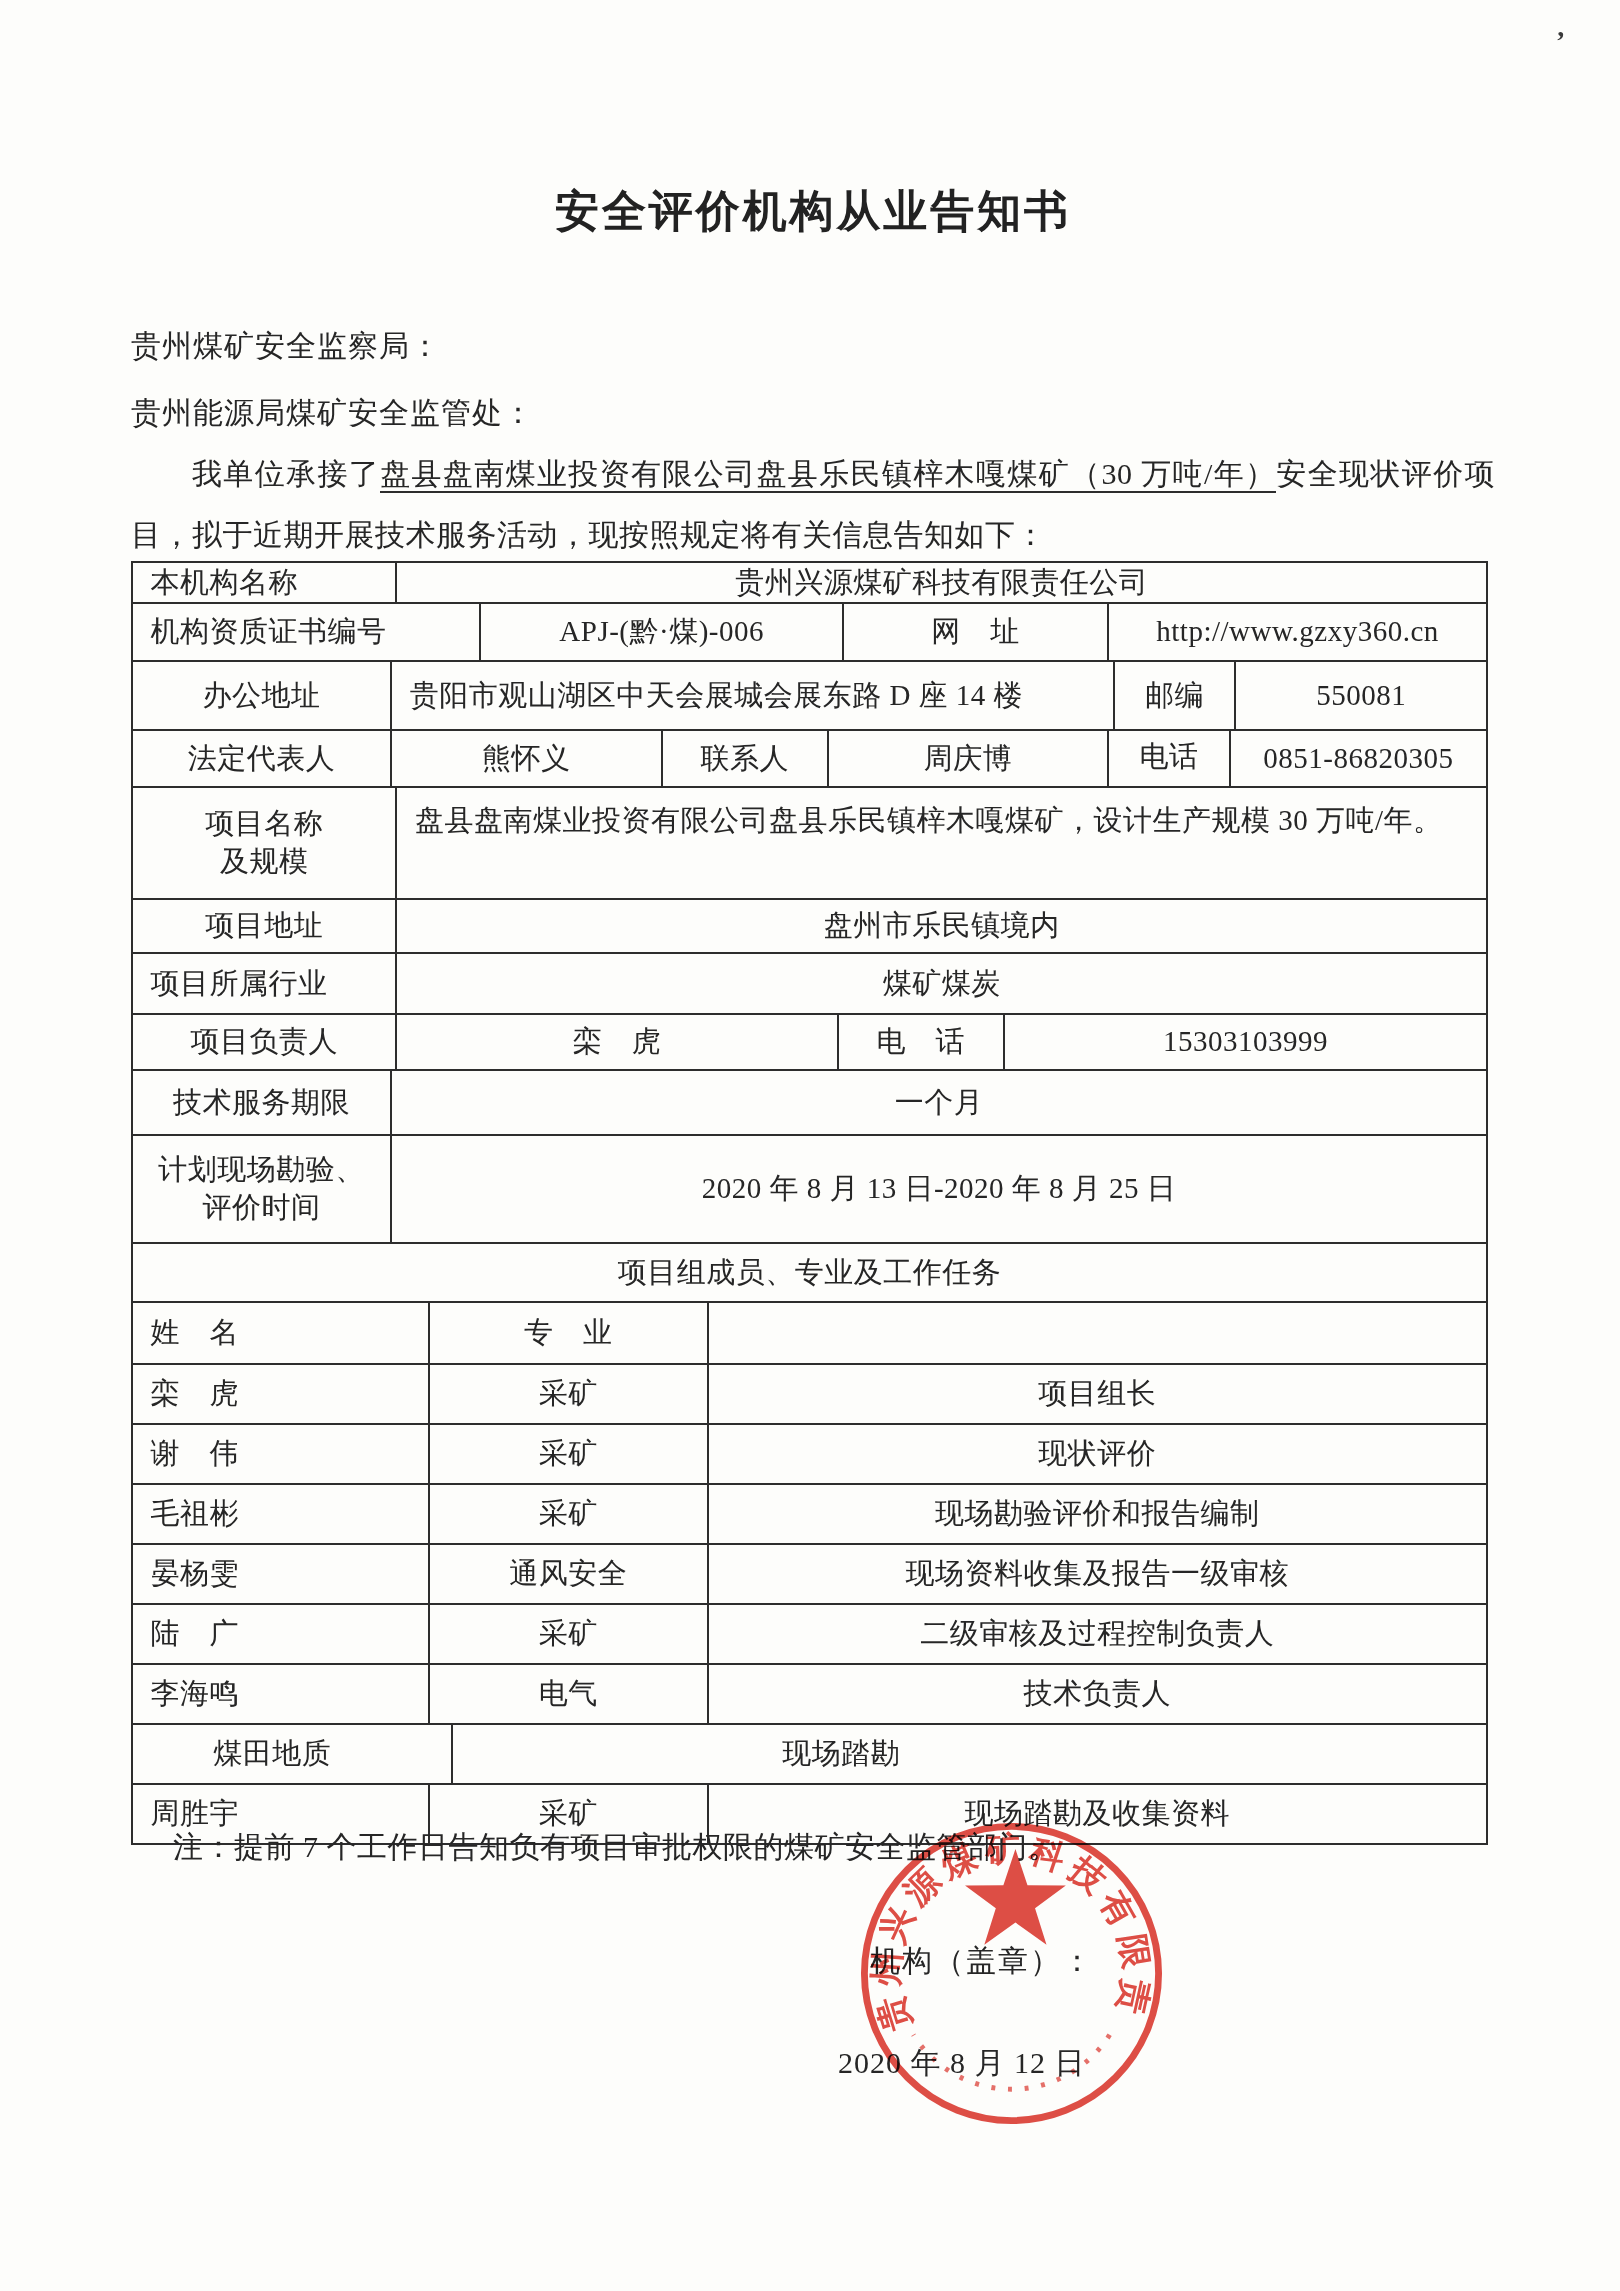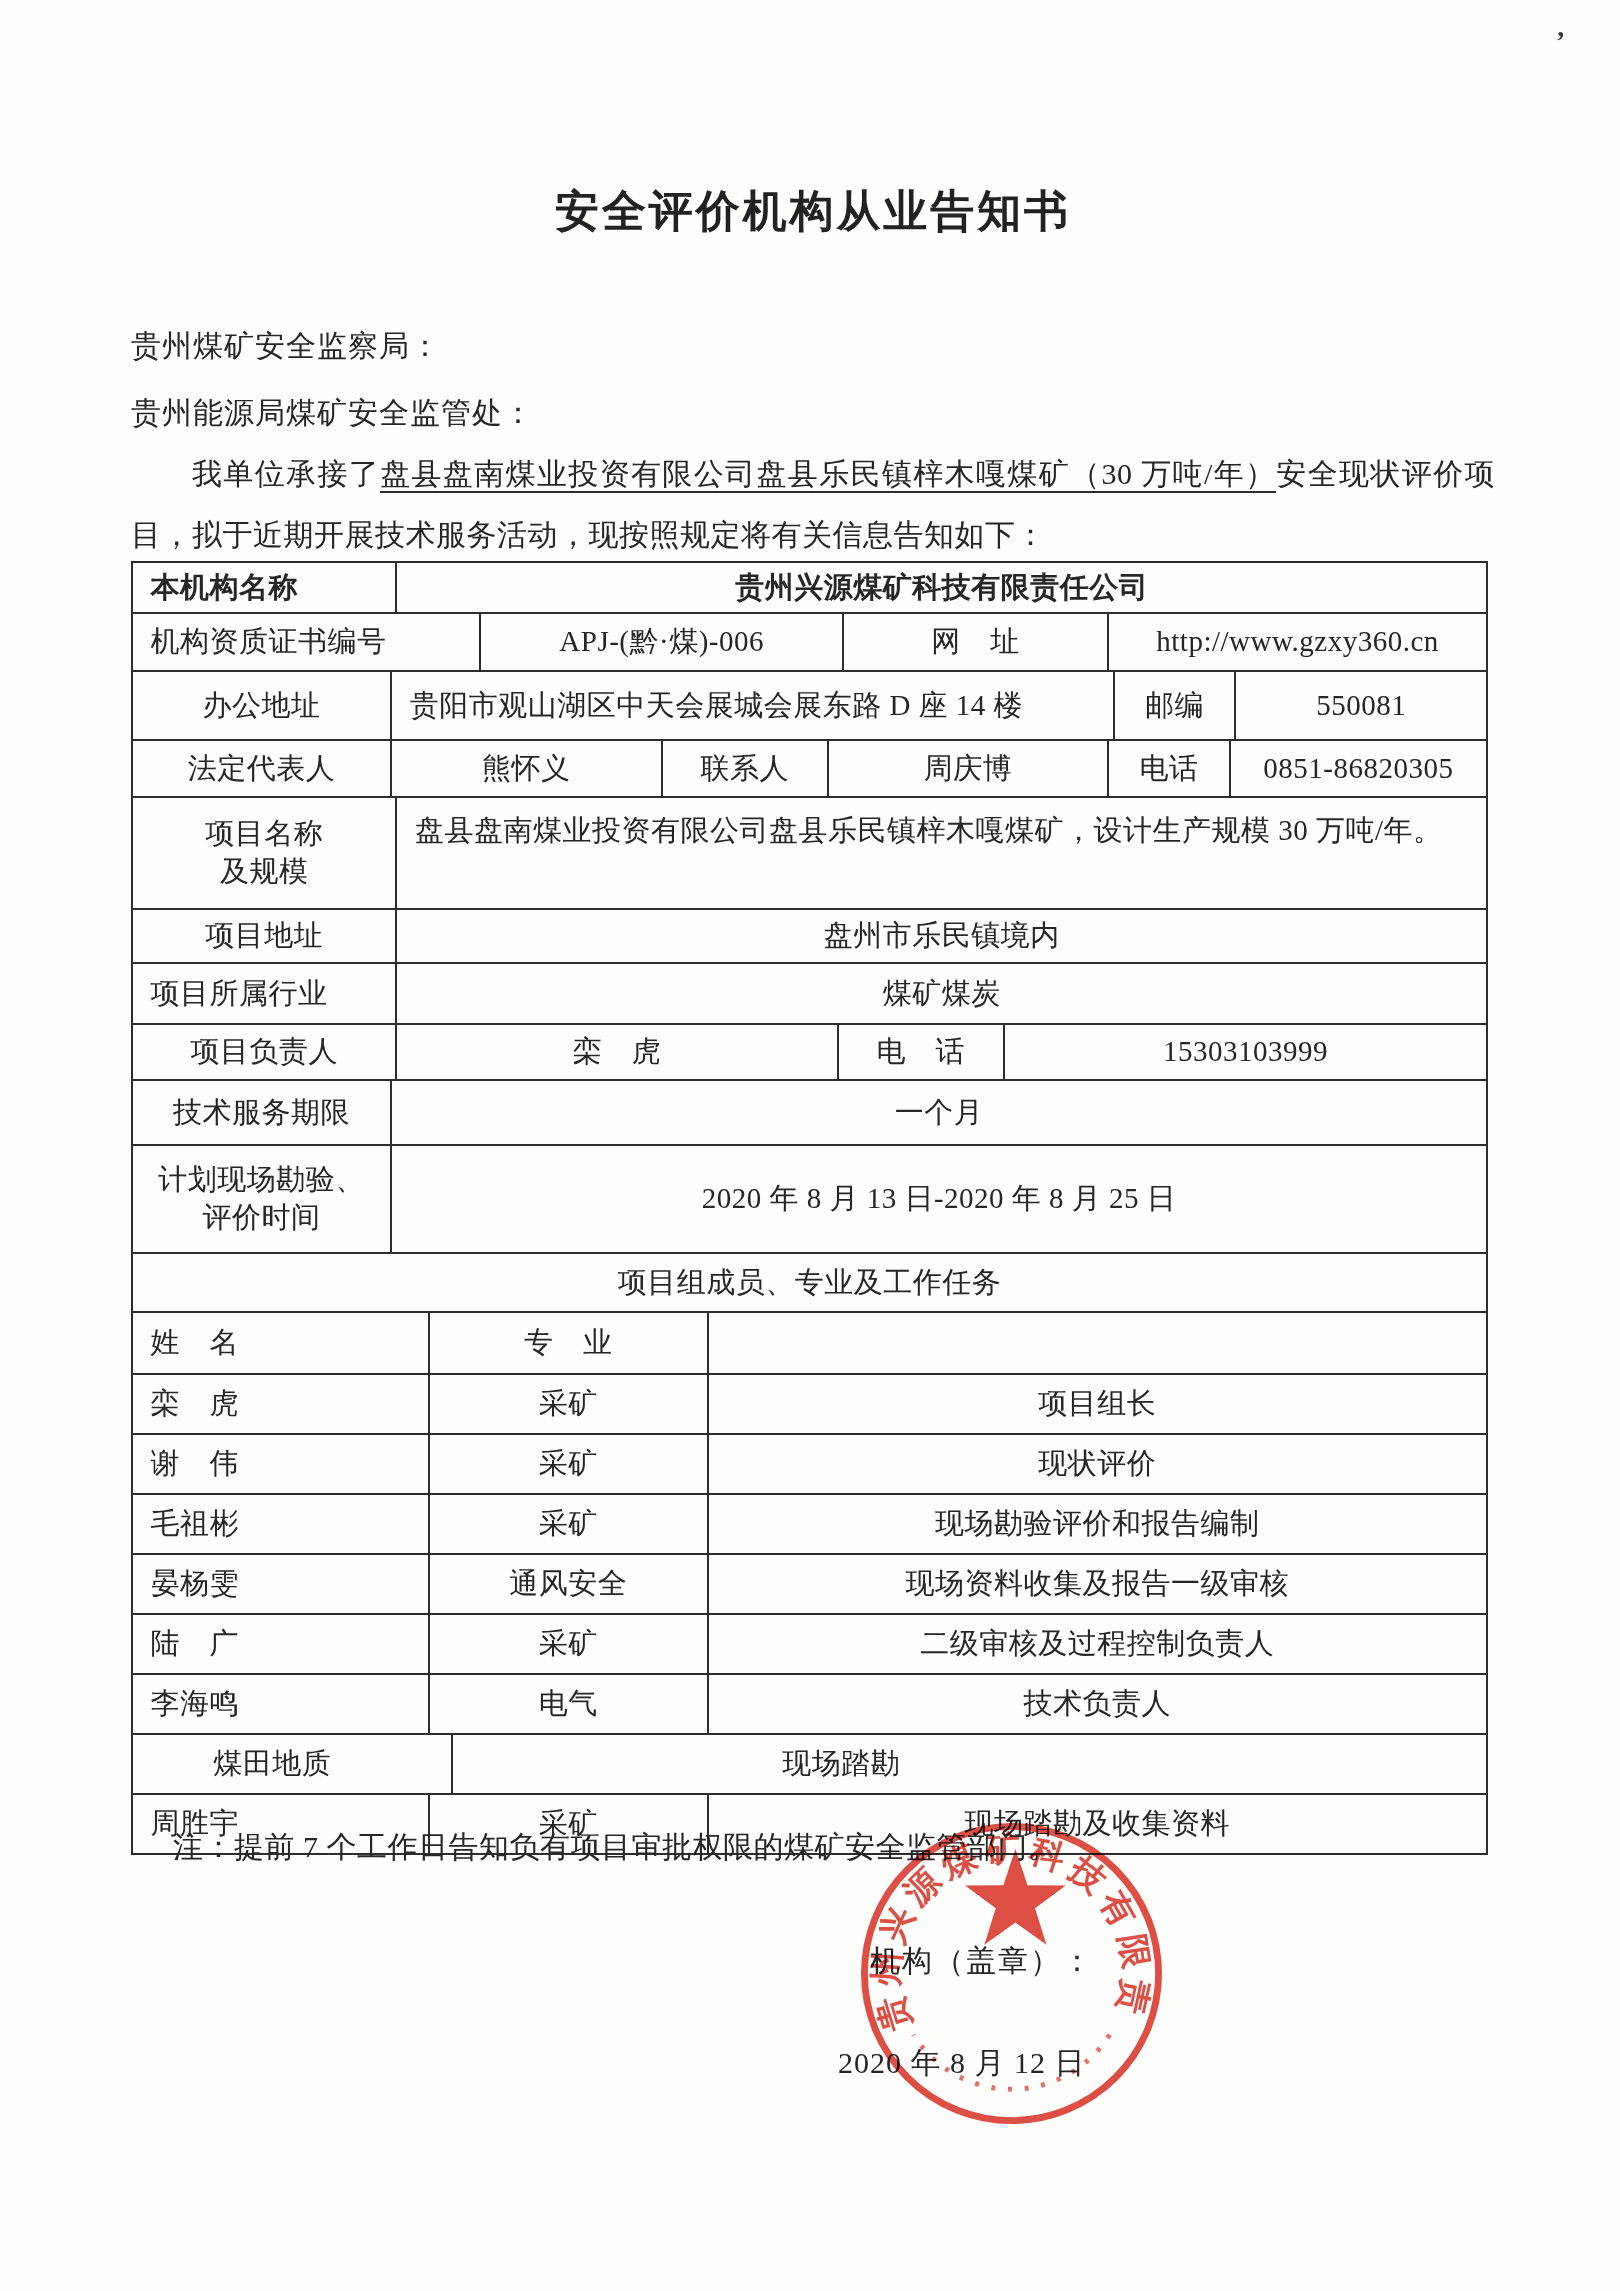--- a/index.html
+++ b/index.html
@@ -87,21 +87,21 @@
 
   <h1 class="title">安全评价机构从业告知书</h1>
 
   <div class="recipient r1">贵州煤矿安全监察局：</div>
   <div class="recipient r2">贵州能源局煤矿安全监管处：</div>
 
   <p class="intro"><span>我单位承接了</span><span class="u">盘县盘南煤业投资有限公司盘县乐民镇梓木嘎煤矿（30 万吨/年）</span><span>安全现状评价项目，拟于近期开展技术服务活动，现按照规定将有关信息告知如下：</span></p>
 
   <div class="tbl">
 
-    <div class="row" style="height:49px;font-weight:bold;">
+    <div class="row" style="height:39px;">
       <div class="c left" style="flex:0 0 19.4%;">本机构名称</div>
       <div class="c" style="flex:0 0 80.6%;">贵州兴源煤矿科技有限责任公司</div>
     </div>
 
     <div class="row" style="height:56px;">
       <div class="c left" style="flex:0 0 25.6%;">机构资质证书编号</div>
       <div class="c" style="flex:0 0 26.8%;">APJ-(黔·煤)-006</div>
       <div class="c" style="flex:0 0 19.6%;">网　址</div>
       <div class="c" style="flex:0 0 28.0%;">http://www.gzxy360.cn</div>
     </div>
@@ -111,21 +111,21 @@
       <div class="c left" style="flex:0 0 53.4%;">贵阳市观山湖区中天会展城会展东路 D 座 14 楼</div>
       <div class="c" style="flex:0 0 9.0%;">邮编</div>
       <div class="c" style="flex:0 0 18.6%;">550081</div>
     </div>
 
     <div class="row" style="height:55px;">
       <div class="c" style="flex:0 0 19.0%;">法定代表人</div>
       <div class="c" style="flex:0 0 20.0%;">熊怀义</div>
       <div class="c" style="flex:0 0 12.3%;">联系人</div>
       <div class="c" style="flex:0 0 20.7%;">周庆博</div>
-      <div class="c" style="flex:0 0 9.0%;">电话</div>
+      <div class="c" style="flex:0 0 9.0%;font-family:Liberation Mono, monospace;">电话</div>
       <div class="c" style="flex:0 0 19.0%;">0851-86820305</div>
     </div>
 
     <div class="row" style="height:110px;">
       <div class="c" style="flex:0 0 19.4%;">
         <span>项目名称</span>
         <span>及规模</span>
       </div>
       <div class="c left top" style="flex:0 0 80.6%;">盘县盘南煤业投资有限公司盘县乐民镇梓木嘎煤矿，设计生产规模 30 万吨/年。</div>
     </div>

